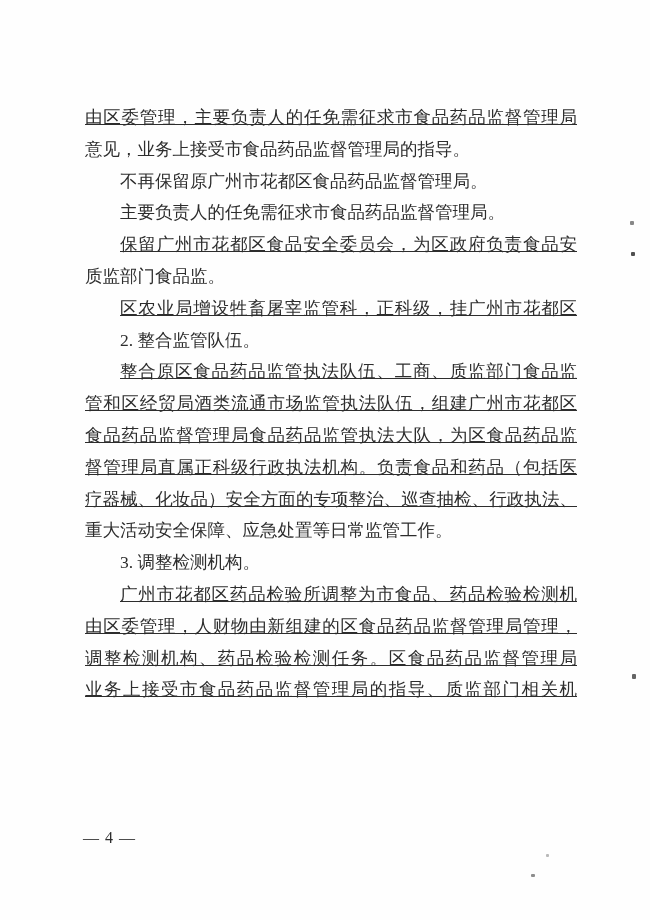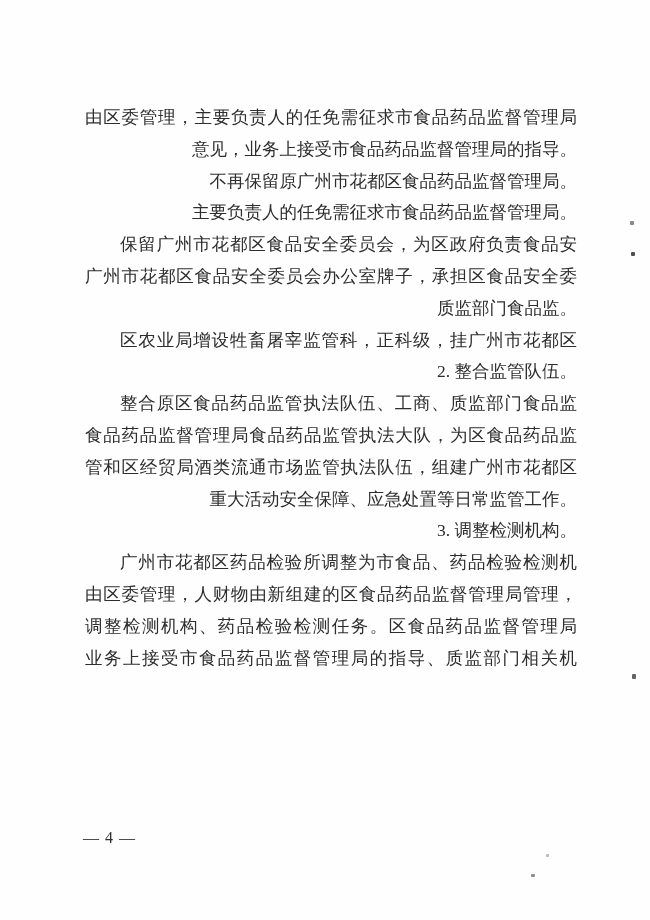--- a/index.html
+++ b/index.html
@@ -22,26 +22,27 @@
     width: 492px;
     font-size: 17.5px;
     color: #2d2d2d;
     font-weight: 400;
   }
   .ln {
     height: 31.8px;
     line-height: 31.8px;
     overflow: hidden;
     white-space: nowrap;
-    text-align: right;
+    text-align: left;
   }
   .ln.j {
     white-space: normal;
     text-align: justify;
     text-align-last: justify;
+    text-decoration: underline;
   }
   .ln.in {
     text-indent: 2em;
   }
   .page-number {
     position: absolute;
     left: 83px;
     top: 829px;
     font-size: 16px;
     letter-spacing: 1px;
@@ -61,27 +62,28 @@
 <body>
 
 <div class="page">
 
   <div class="body-text">
     <div class="ln j">由区委管理，主要负责人的任免需征求市食品药品监督管理局</div>
     <div class="ln">意见，业务上接受市食品药品监督管理局的指导。</div>
     <div class="ln in">不再保留原广州市花都区食品药品监督管理局。</div>
     <div class="ln in">主要负责人的任免需征求市食品药品监督管理局。</div>
     <div class="ln j in">保留广州市花都区食品安全委员会，为区政府负责食品安</div>
-    <div class="ln j">广州市花都区食品安全委员会办公室牌子，承担区食品安全委</div>
     <div class="ln">质监部门食品监。</div>
     <div class="ln j in">区农业局增设牲畜屠宰监管科，正科级，挂广州市花都区</div>
     <div class="ln in">2. 整合监管队伍。</div>
     <div class="ln j in">整合原区食品药品监管执法队伍、工商、质监部门食品监</div>
+    <div class="ln j">管和区经贸局酒类流通市场监管执法队伍，组建广州市花都区</div>
     <div class="ln j">食品药品监督管理局食品药品监管执法大队，为区食品药品监</div>
-    <div class="ln j">管和区经贸局酒类流通市场监管执法队伍，组建广州市花都区</div>
+    <div class="ln j">督管理局直属正科级行政执法机构。负责食品和药品（包括医</div>
+    <div class="ln j">疗器械、化妆品）安全方面的专项整治、巡查抽检、行政执法、</div>
     <div class="ln">重大活动安全保障、应急处置等日常监管工作。</div>
     <div class="ln in">3. 调整检测机构。</div>
     <div class="ln j in">广州市花都区药品检验所调整为市食品、药品检验检测机</div>
     <div class="ln j">由区委管理，人财物由新组建的区食品药品监督管理局管理，</div>
     <div class="ln j">调整检测机构、药品检验检测任务。区食品药品监督管理局</div>
     <div class="ln j">业务上接受市食品药品监督管理局的指导、质监部门相关机</div>
   </div>
 
   <div class="page-number">— 4 —</div>
 

